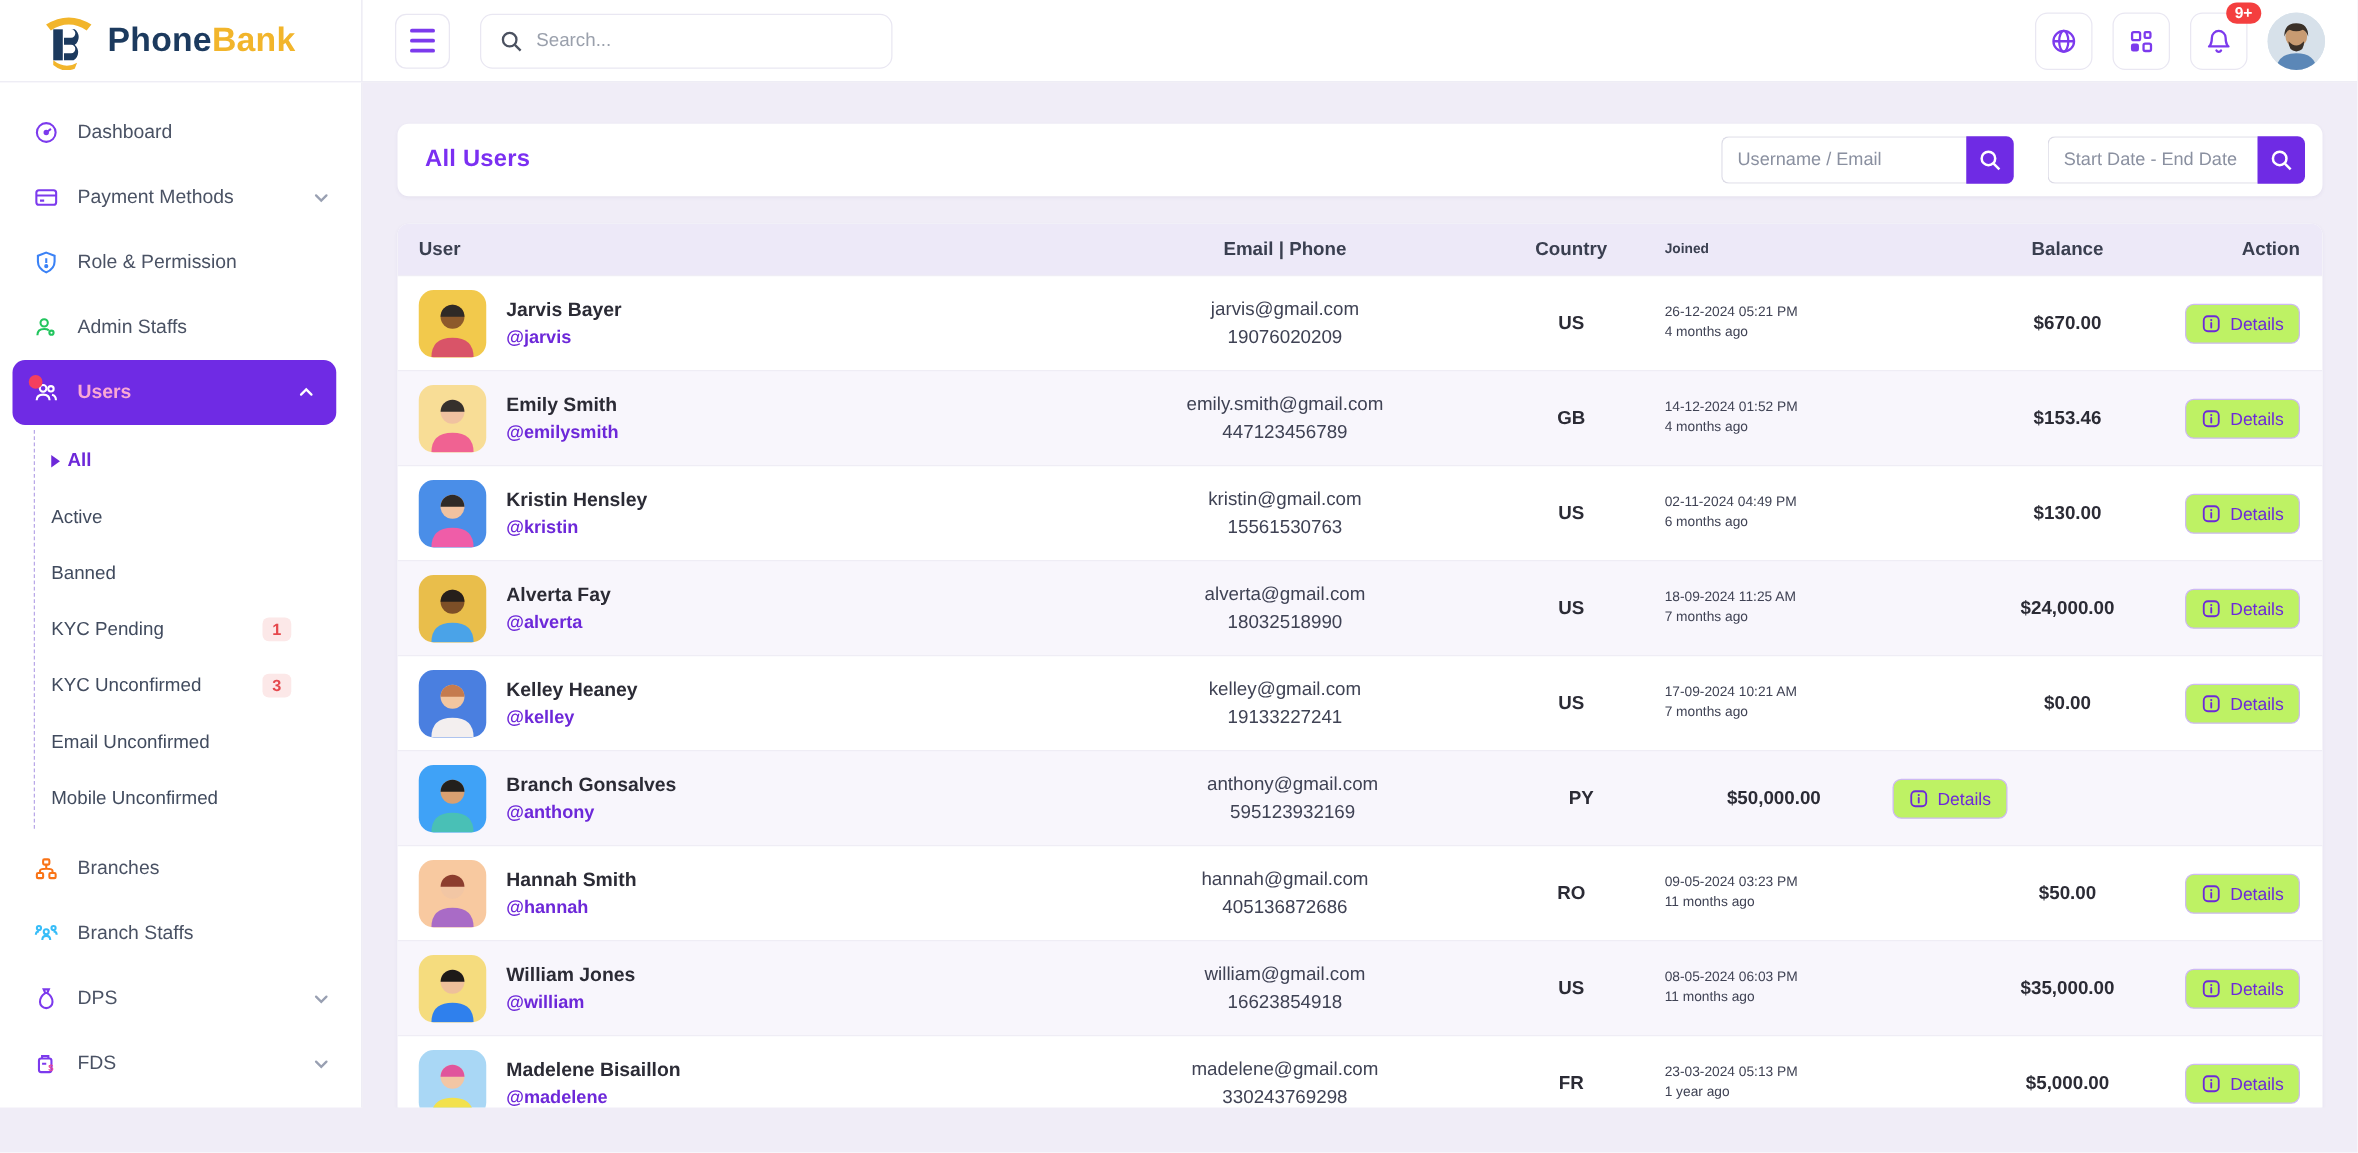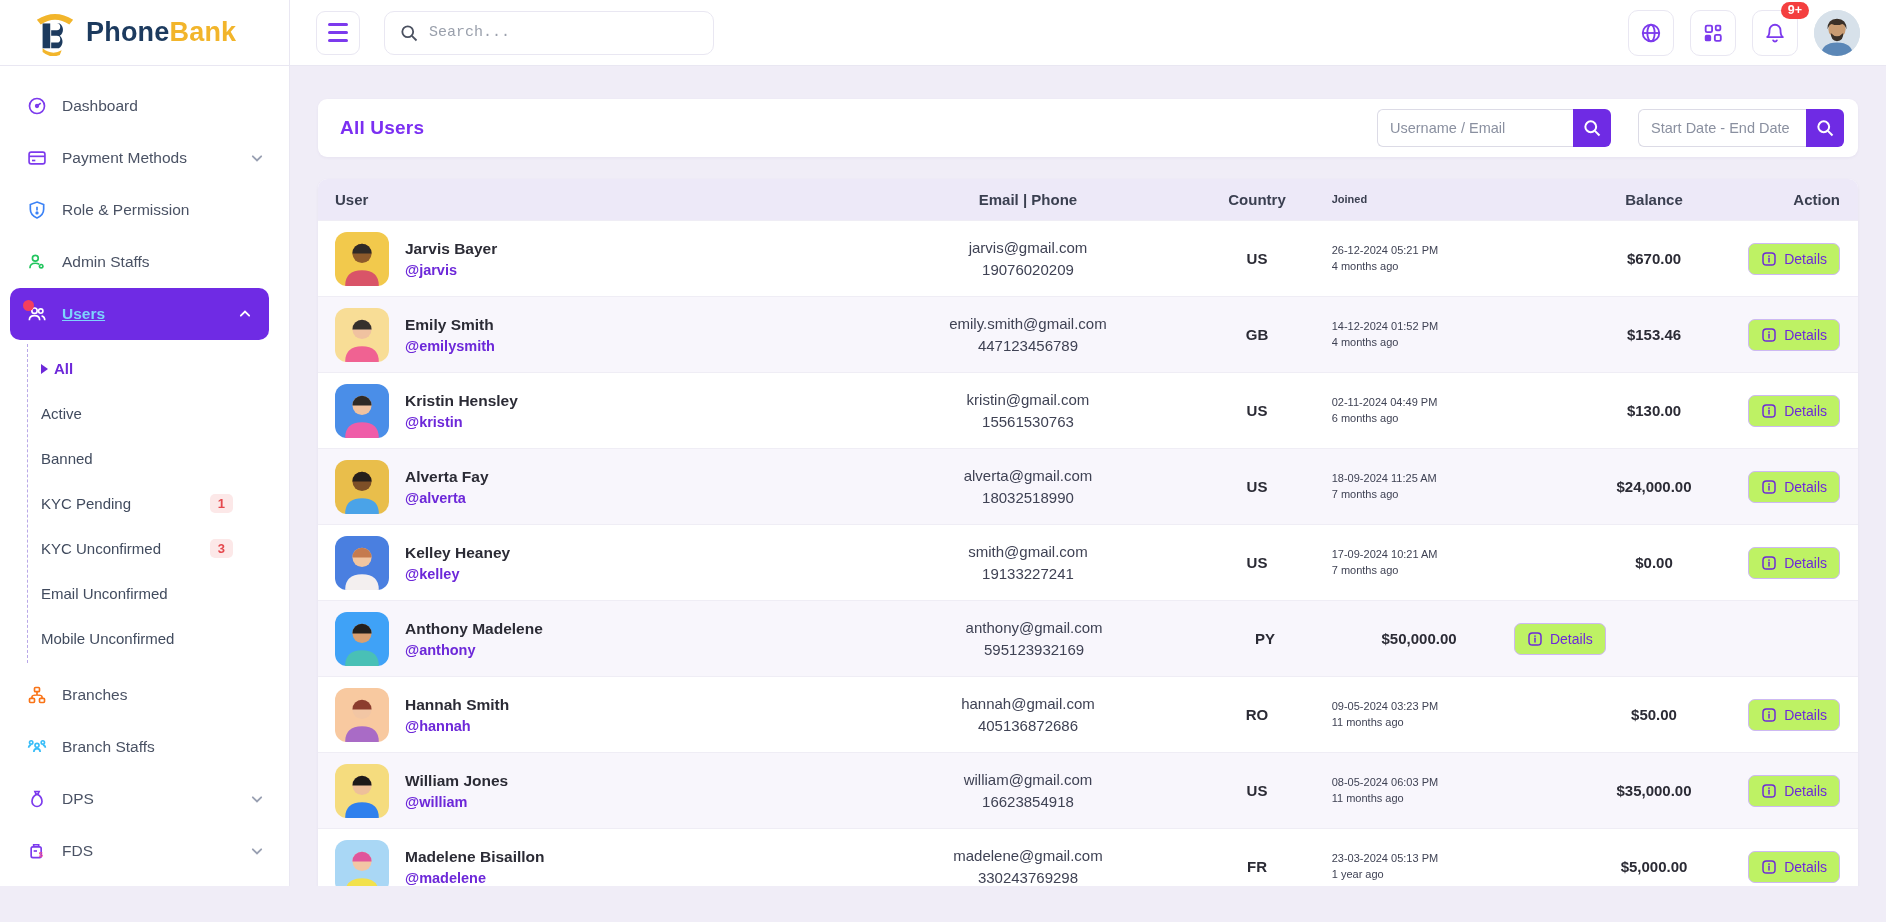--- a/index.html
+++ b/index.html
@@ -26,37 +26,37 @@
   .logo-area{width:290px;min-width:290px;display:flex;align-items:center;padding-left:34px;border-right:1px solid var(--line);}
   .logo-icon{width:42px;height:46px;margin-right:10px;}
   .brand{font-size:27px;font-weight:800;letter-spacing:.2px;}
   .brand .t1{color:var(--navy);}
   .brand .t2{color:var(--gold);}
   .topbar-main{flex:1;display:flex;align-items:center;padding:0 26px;}
   .hamburger{width:44px;height:44px;border:1px solid var(--line);border-radius:9px;display:flex;flex-direction:column;justify-content:center;align-items:center;gap:5px;background:#fff;margin-right:24px;}
   .hamburger i{display:block;width:20px;height:3px;border-radius:2px;background:var(--icon-purple);}
   .tb-search{display:flex;align-items:center;width:330px;height:44px;border:1px solid var(--line);border-radius:10px;padding:0 14px;background:#fff;}
   .tb-search svg{margin-right:10px;}
-  .tb-search input{border:none;flex:1;font-size:15px;color:#444;background:transparent;font-family:Liberation Mono, monospace;}
+  .tb-search input{border:none;flex:1;font-size:15px;color:#444;background:transparent;}
   .tb-search input::placeholder{color:#9aa0ac;}
   .tb-right{margin-left:auto;display:flex;align-items:center;gap:16px;}
   .icon-btn{position:relative;width:46px;height:46px;border:1px solid var(--line);border-radius:10px;background:#fff;display:flex;align-items:center;justify-content:center;color:var(--icon-purple);}
   .noti-badge{position:absolute;top:-9px;right:-12px;background:#f43f3f;color:#fff;font-size:12.5px;font-weight:700;padding:2.5px 7px;border-radius:9px;line-height:1;}
   .profile{width:46px;height:46px;border-radius:50%;overflow:hidden;background:#d7e1ea;border:none;padding:0;}
 
   
   .layout{display:flex;height:820px;}
   .sidebar{width:290px;min-width:290px;background:#fff;border-right:1px solid var(--line);padding-top:14px;overflow:hidden;}
   .main{flex:1;padding:33px 28px 0 28px;overflow:hidden;}
 
   
   .s-item{display:flex;align-items:center;gap:15px;height:52px;padding:0 22px 0 27px;font-size:15.5px;color:#4a5264;font-weight:500;cursor:pointer;}
   .s-item .lbl{flex:1;}
   .s-item .chev{color:#99a0b2;}
-  .s-item.active{background:var(--primary);color:#7dd3fc;margin:0 20px 0 10px;padding:0 14px 0 17px;border-radius:10px;font-weight:700;text-decoration:underline;}
+  .s-item.active{background:var(--primary);color:#f9a8d4;margin:0 20px 0 10px;padding:0 14px 0 17px;border-radius:10px;font-weight:700;}
   .s-item.active .chev{color:#fff;}
   .users-ic-wrap{position:relative;}
   .red-dot{position:absolute;top:-4px;left:-4px;width:11px;height:11px;border-radius:50%;background:#f43f5e;}
   .submenu{margin:4px 0 6px 27px;border-left:1px dashed #b9a8e8;padding:2px 0;}
   .sub-item{display:flex;align-items:center;height:45px;padding-left:13px;font-size:15px;color:#414b5e;font-weight:500;cursor:pointer;}
   .sub-item.active{color:var(--primary-deep);font-weight:700;}
   .caret{width:0;height:0;border-left:7px solid var(--primary-deep);border-top:5px solid transparent;border-bottom:5px solid transparent;margin-right:6px;}
   .count-badge{margin-left:auto;margin-right:56px;background:#fce8e8;color:#e5484d;font-size:13px;font-weight:700;padding:2px 8px;border-radius:5px;}
 
   
@@ -487,21 +487,21 @@
                 <path d="M15.5 19 a8.5 8.5 0 0 1 17 0 z" fill="#c57b4e"></path>
                 <path d="M9 48 q0 -14 15 -14 q15 0 15 14 z" fill="#f3efef"></path>
               </svg>
             </span>
           <div class="uinfo">
               <div class="uname">Kelley Heaney</div>
               <a class="uhandle">@kelley</a>
             </div>
         </div>
         <div class="c c-email">
-            <div>smith@gmail.com</div>
+            <div>kelley@gmail.com</div>
             <div>19133227241</div>
           </div>
         <div class="c c-country">US</div>
         <div class="c c-joined">
             <div>17-09-2024 10:21 AM</div>
             <div>7 months ago</div>
           </div>
         <div class="c c-balance">$0.00</div>
         <div class="c c-action">
             <button class="details-btn">
@@ -518,21 +518,21 @@
       <div class="trow">
         <div class="c c-user">
           <span class="avatar" style="background-color: rgb(63, 162, 247);">
               <svg viewBox="0 0 48 48">
                 <circle cx="24" cy="19" r="8.5" fill="#d9a071"></circle>
                 <path d="M15.5 19 a8.5 8.5 0 0 1 17 0 z" fill="#23201d"></path>
                 <path d="M9 48 q0 -14 15 -14 q15 0 15 14 z" fill="#49c0b6"></path>
               </svg>
             </span>
           <div class="uinfo">
-              <div class="uname">Anthony Madelene</div>
+              <div class="uname">Branch Gonsalves</div>
               <a class="uhandle">@anthony</a>
             </div>
         </div>
         <div class="c c-email">
             <div>anthony@gmail.com</div>
             <div>595123932169</div>
           </div>
         <div class="c c-country">PY</div>
         <div class="c c-balance">$50,000.00</div>
         <div class="c c-action">

